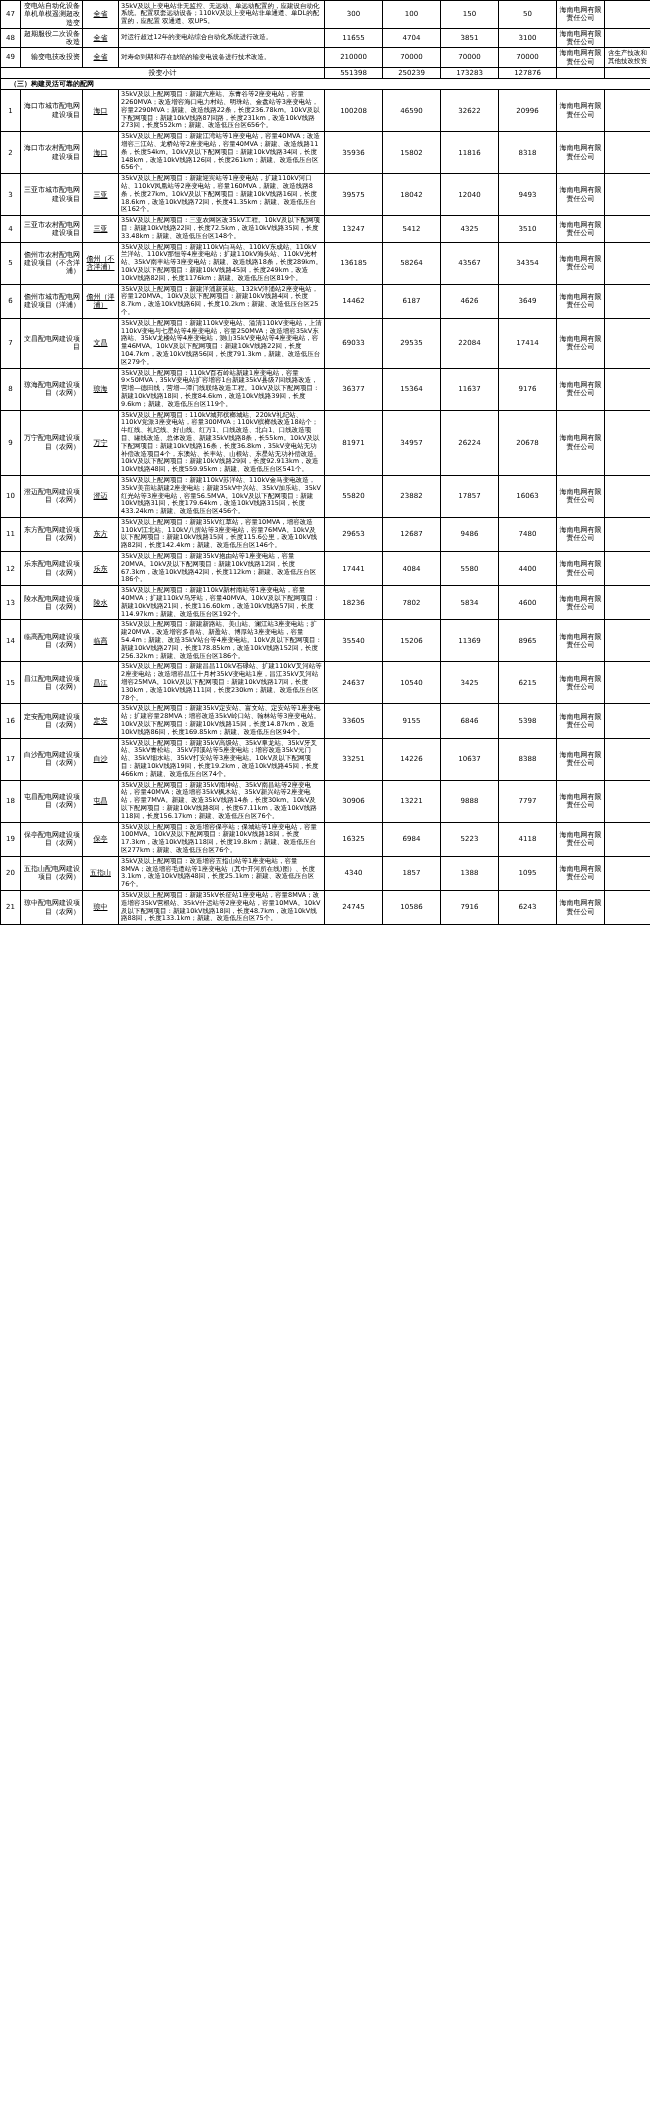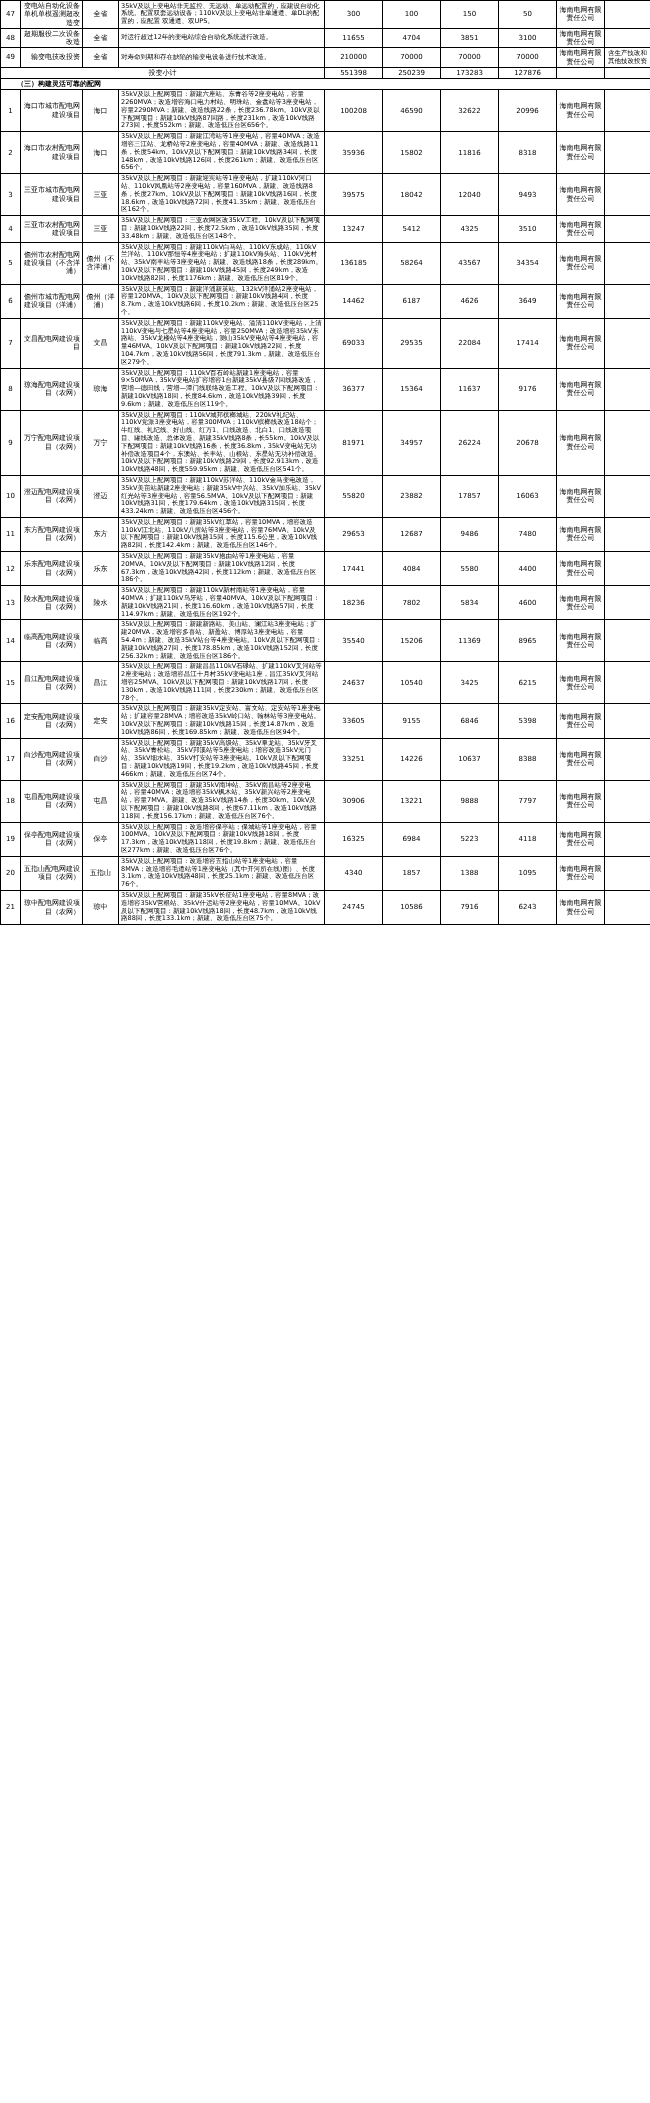--- a/index.html
+++ b/index.html
@@ -36,30 +36,30 @@
   col.c-desc  { width: 206px; }
   col.c-v1    { width: 58px; }
   col.c-v2    { width: 58px; }
   col.c-v3    { width: 58px; }
   col.c-v4    { width: 58px; }
   col.c-unit  { width: 48px; }
   col.c-note  { width: 46px; }
 
   td.idx   { text-align: center; }
   td.name  { text-align: right; margin-left: 17px; }
-  td.place { text-align: center; }
+  td.place { text-align: center; text-decoration: underline; }
   td.desc  { text-align: left; font-size: 6.5px; line-height: 1.2; }
   td.num   { text-align: center; }
   td.unit  { text-align: center; }
   td.note  { text-align: center; font-size: 6.5px; }
 
   tr.section td {
     text-align: left;
     font-weight: bold;
-    padding-left: 16px;
+    padding-left: 9px;
   }
   tr.subtotal td {
     text-align: center;
   }
   tr.subtotal td.lbl {
     margin-top: 48px;
   }
 </style>
 </head>
 <body>

